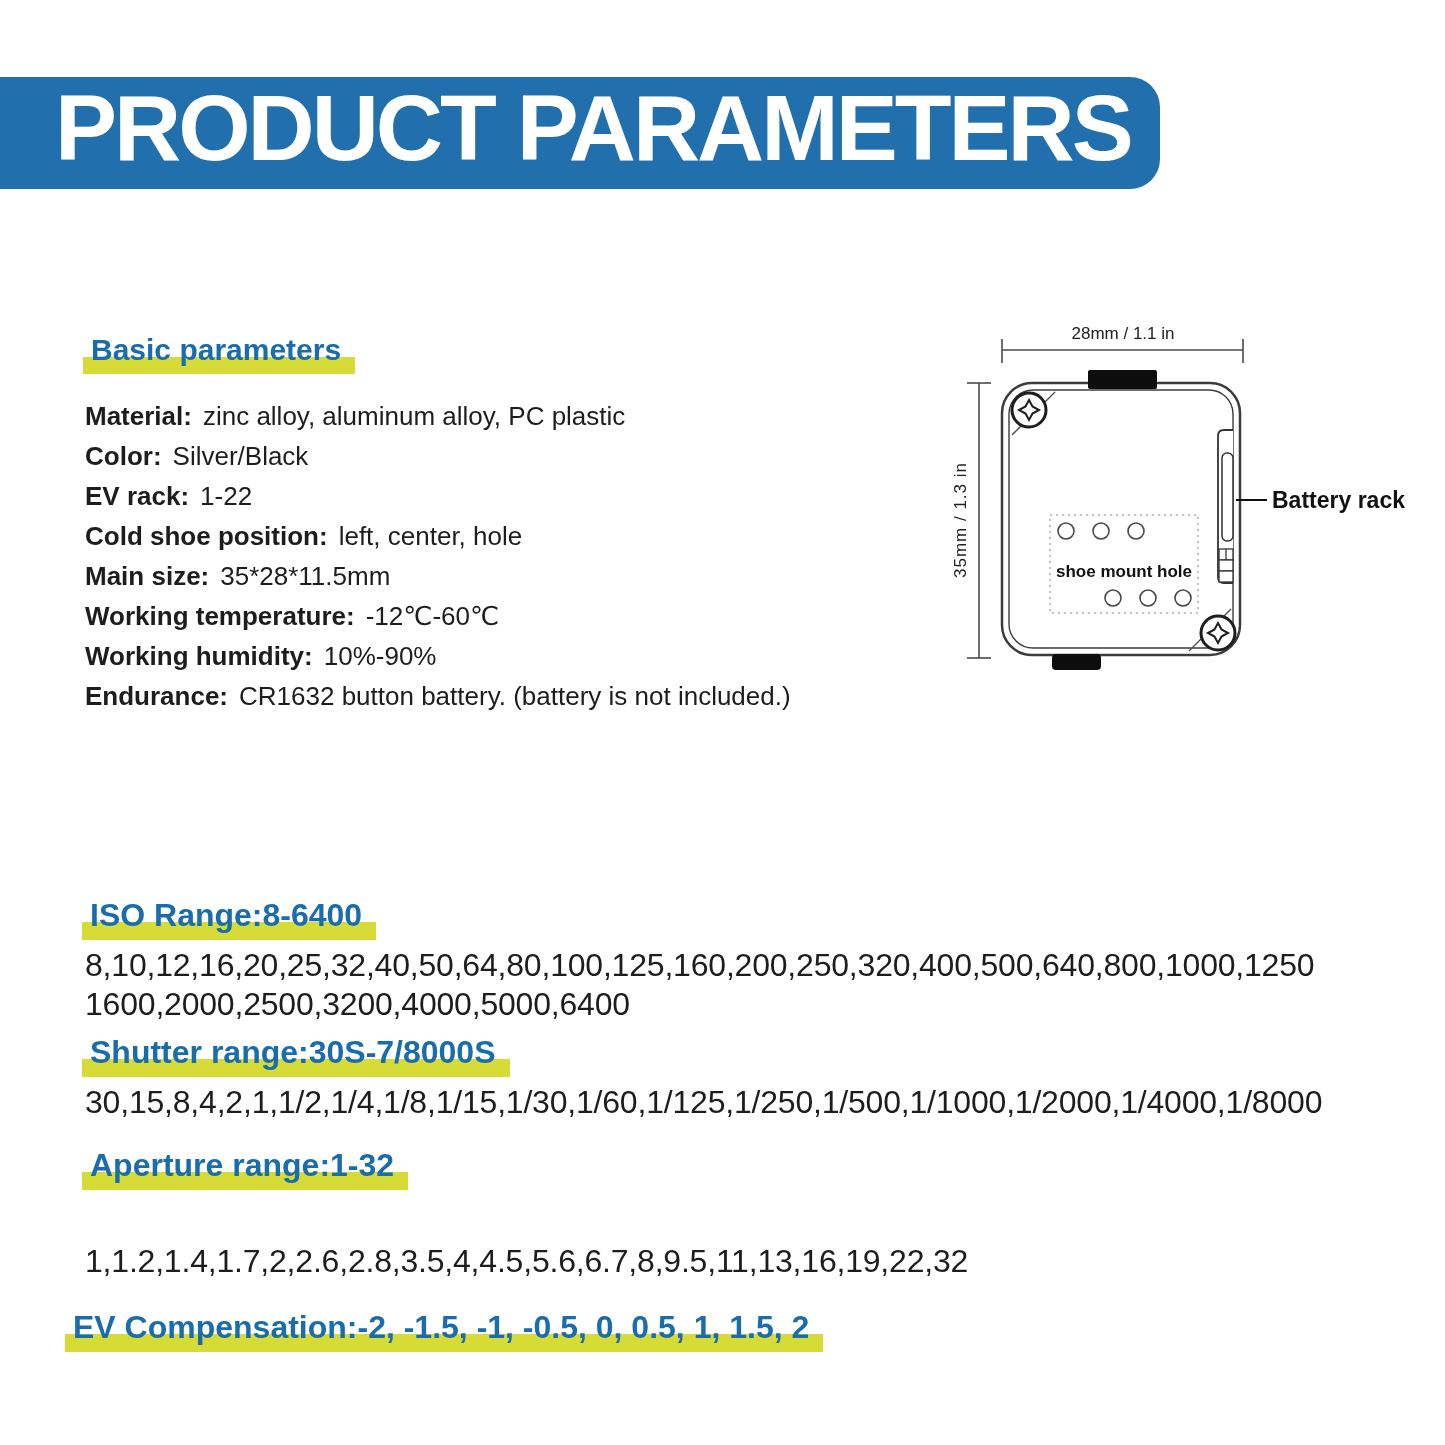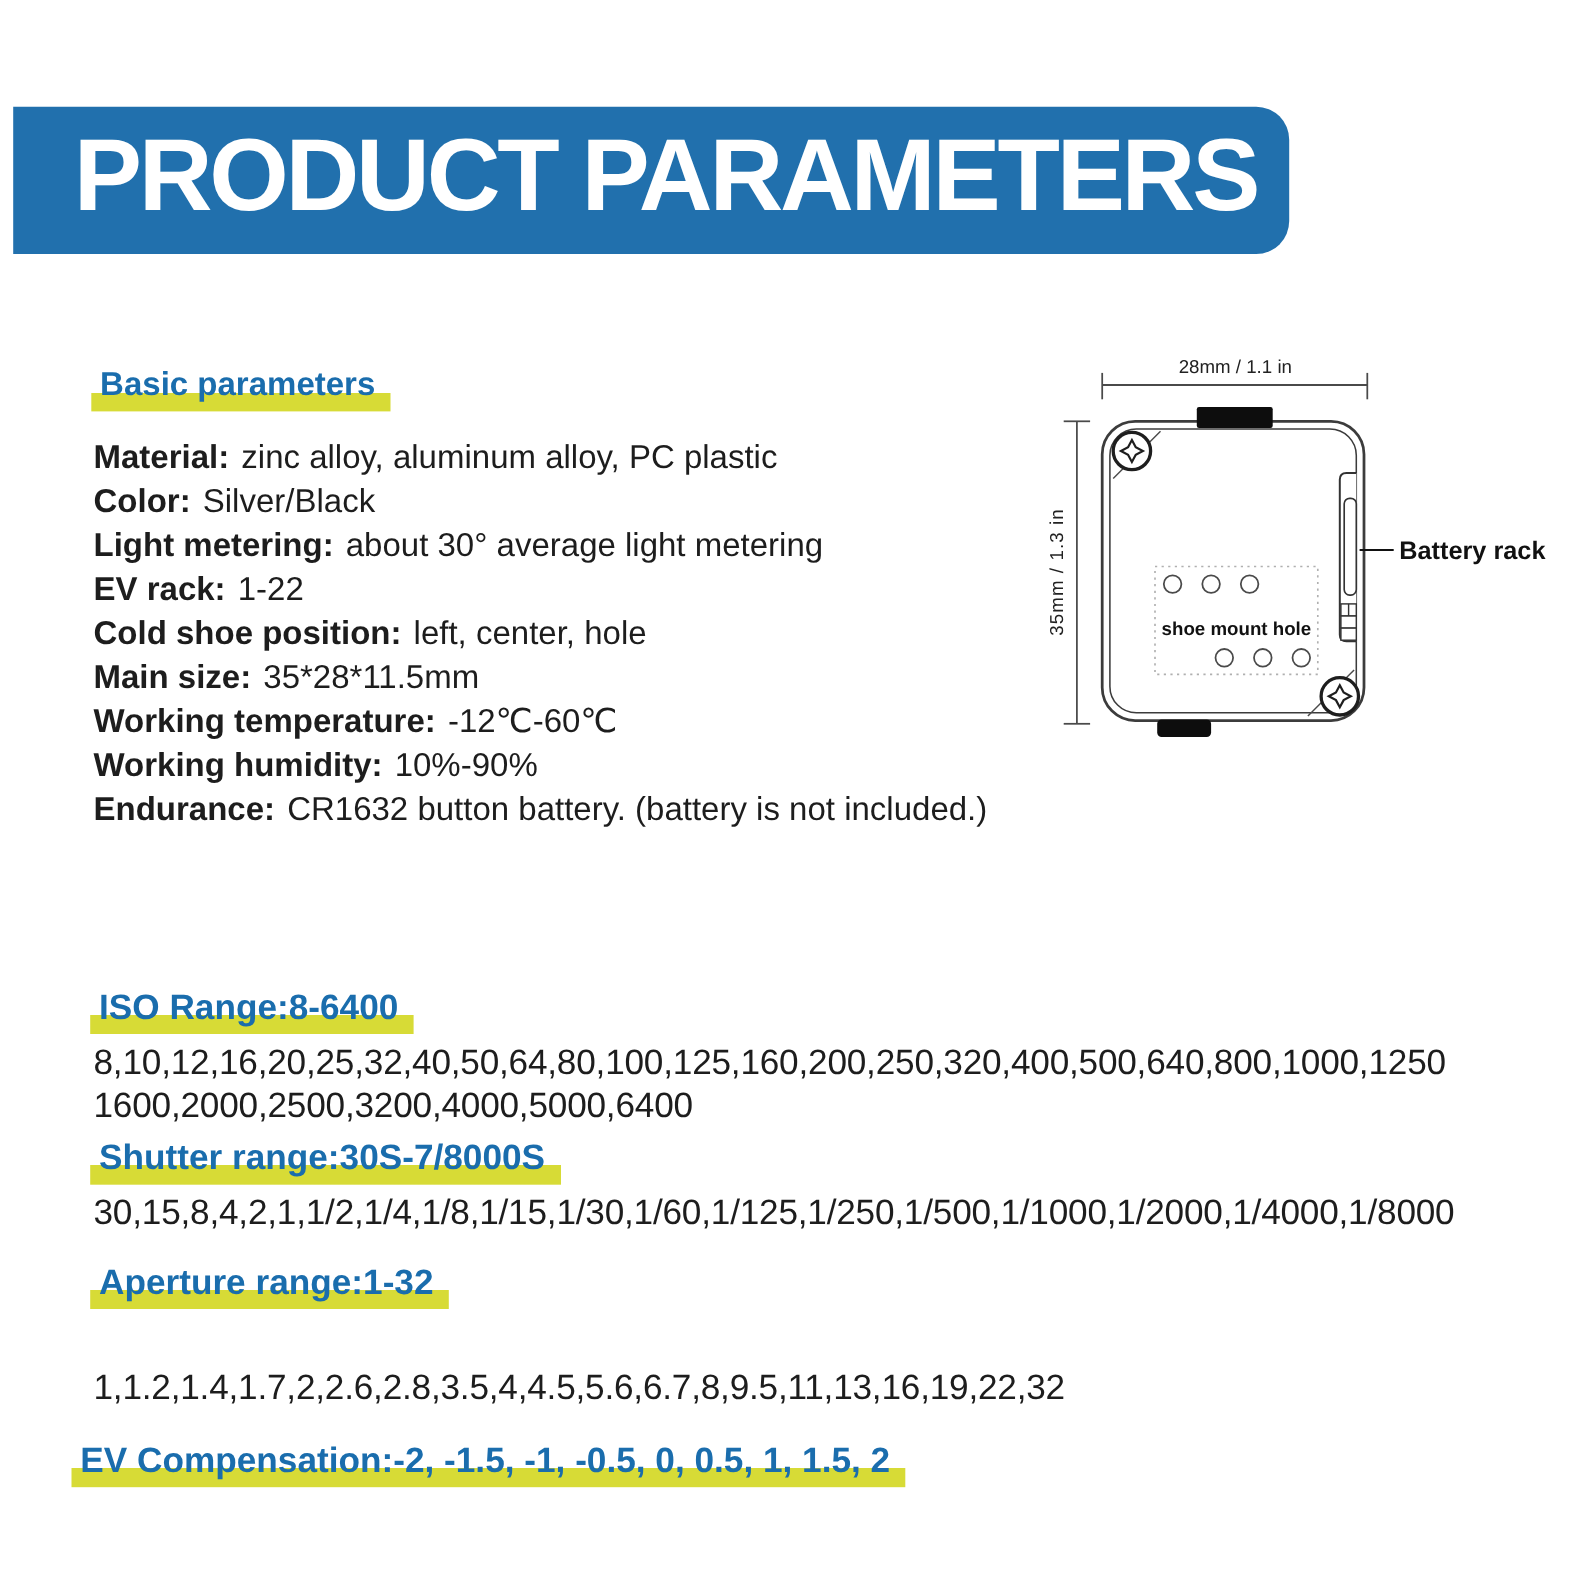--- a/index.html
+++ b/index.html
@@ -2,35 +2,35 @@
 <html><head>
 <meta charset="utf-8">
 <style>
   html,body{margin:0;padding:0;}
   body{
     width:1445px;height:1445px;position:relative;background:#ffffff;
     font-family:"Liberation Sans","DejaVu Sans",sans-serif;color:#1d1d1d;
     overflow:hidden;
   }
   .banner{
-    position:absolute;left:12px;top:77px;width:1160px;height:134px;
-    background:#2170ad;border-radius:0 30px 30px 0;margin-top:20px;
+    position:absolute;left:0;top:77px;width:1160px;height:112px;
+    background:#2170ad;border-radius:0 30px 30px 0;
   }
   .banner-title{
     position:absolute;left:55px;top:50%;transform:translateY(-54%);
     font-size:93px;font-weight:bold;color:#ffffff;letter-spacing:-3px;white-space:nowrap;
   }
   .hl{
     display:inline-block;font-weight:bold;color:#1a6dad;white-space:nowrap;
     padding:1px 14px 6px 8px;
     background:linear-gradient(to bottom, rgba(0,0,0,0) 60%, #d7db36 60%);
   }
   .basic-head{position:absolute;left:83px;top:332px;font-size:30px;line-height:1.15;}
   .sec-head{font-size:32px;line-height:1.15;position:absolute;text-align:center;}
-  .specs{position:absolute;left:85px;top:396px;font-size:30px;line-height:40px;}
+  .specs{position:absolute;left:85px;top:396px;font-size:26px;line-height:40px;}
   .spec-row b{font-weight:bold;margin-right:11px;}
   .vals{position:absolute;left:85px;font-size:32px;line-height:39px;letter-spacing:-0.2px;white-space:nowrap;}
   .diagram{position:absolute;left:940px;top:300px;}
   .dg-line{stroke:#4a4a4a;stroke-width:1.6;fill:none;}
   .dg-thin{stroke:#4a4a4a;stroke-width:1.3;fill:none;}
   .dg-label{font-size:17px;fill:#222222;}
   .dg-label-bold{font-size:17px;font-weight:bold;fill:#111111;}
   .callout{font-size:23px;font-weight:bold;fill:#111111;}
 </style>
 </head>
@@ -38,21 +38,20 @@
 
 <div class="banner">
   <div class="banner-title">PRODUCT PARAMETERS</div>
 </div>
 
 <div class="hl basic-head">Basic parameters</div>
 
 <div class="specs">
   <div class="spec-row"><b>Material:</b><span>zinc alloy, aluminum alloy, PC plastic</span></div>
   <div class="spec-row"><b>Color:</b><span>Silver/Black</span></div>
-  <div class="spec-row"><b>Light metering:</b><span>about 30° average light metering</span></div>
   <div class="spec-row"><b>EV rack:</b><span>1-22</span></div>
   <div class="spec-row"><b>Cold shoe position:</b><span>left, center, hole</span></div>
   <div class="spec-row"><b>Main size:</b><span>35*28*11.5mm</span></div>
   <div class="spec-row"><b>Working temperature:</b><span>-12℃-60℃</span></div>
   <div class="spec-row"><b>Working humidity:</b><span>10%-90%</span></div>
   <div class="spec-row"><b>Endurance:</b><span>CR1632 button battery. (battery is not included.)</span></div>
 </div>
 
 <svg class="diagram" width="500" height="400" viewBox="0 0 500 400">
 

